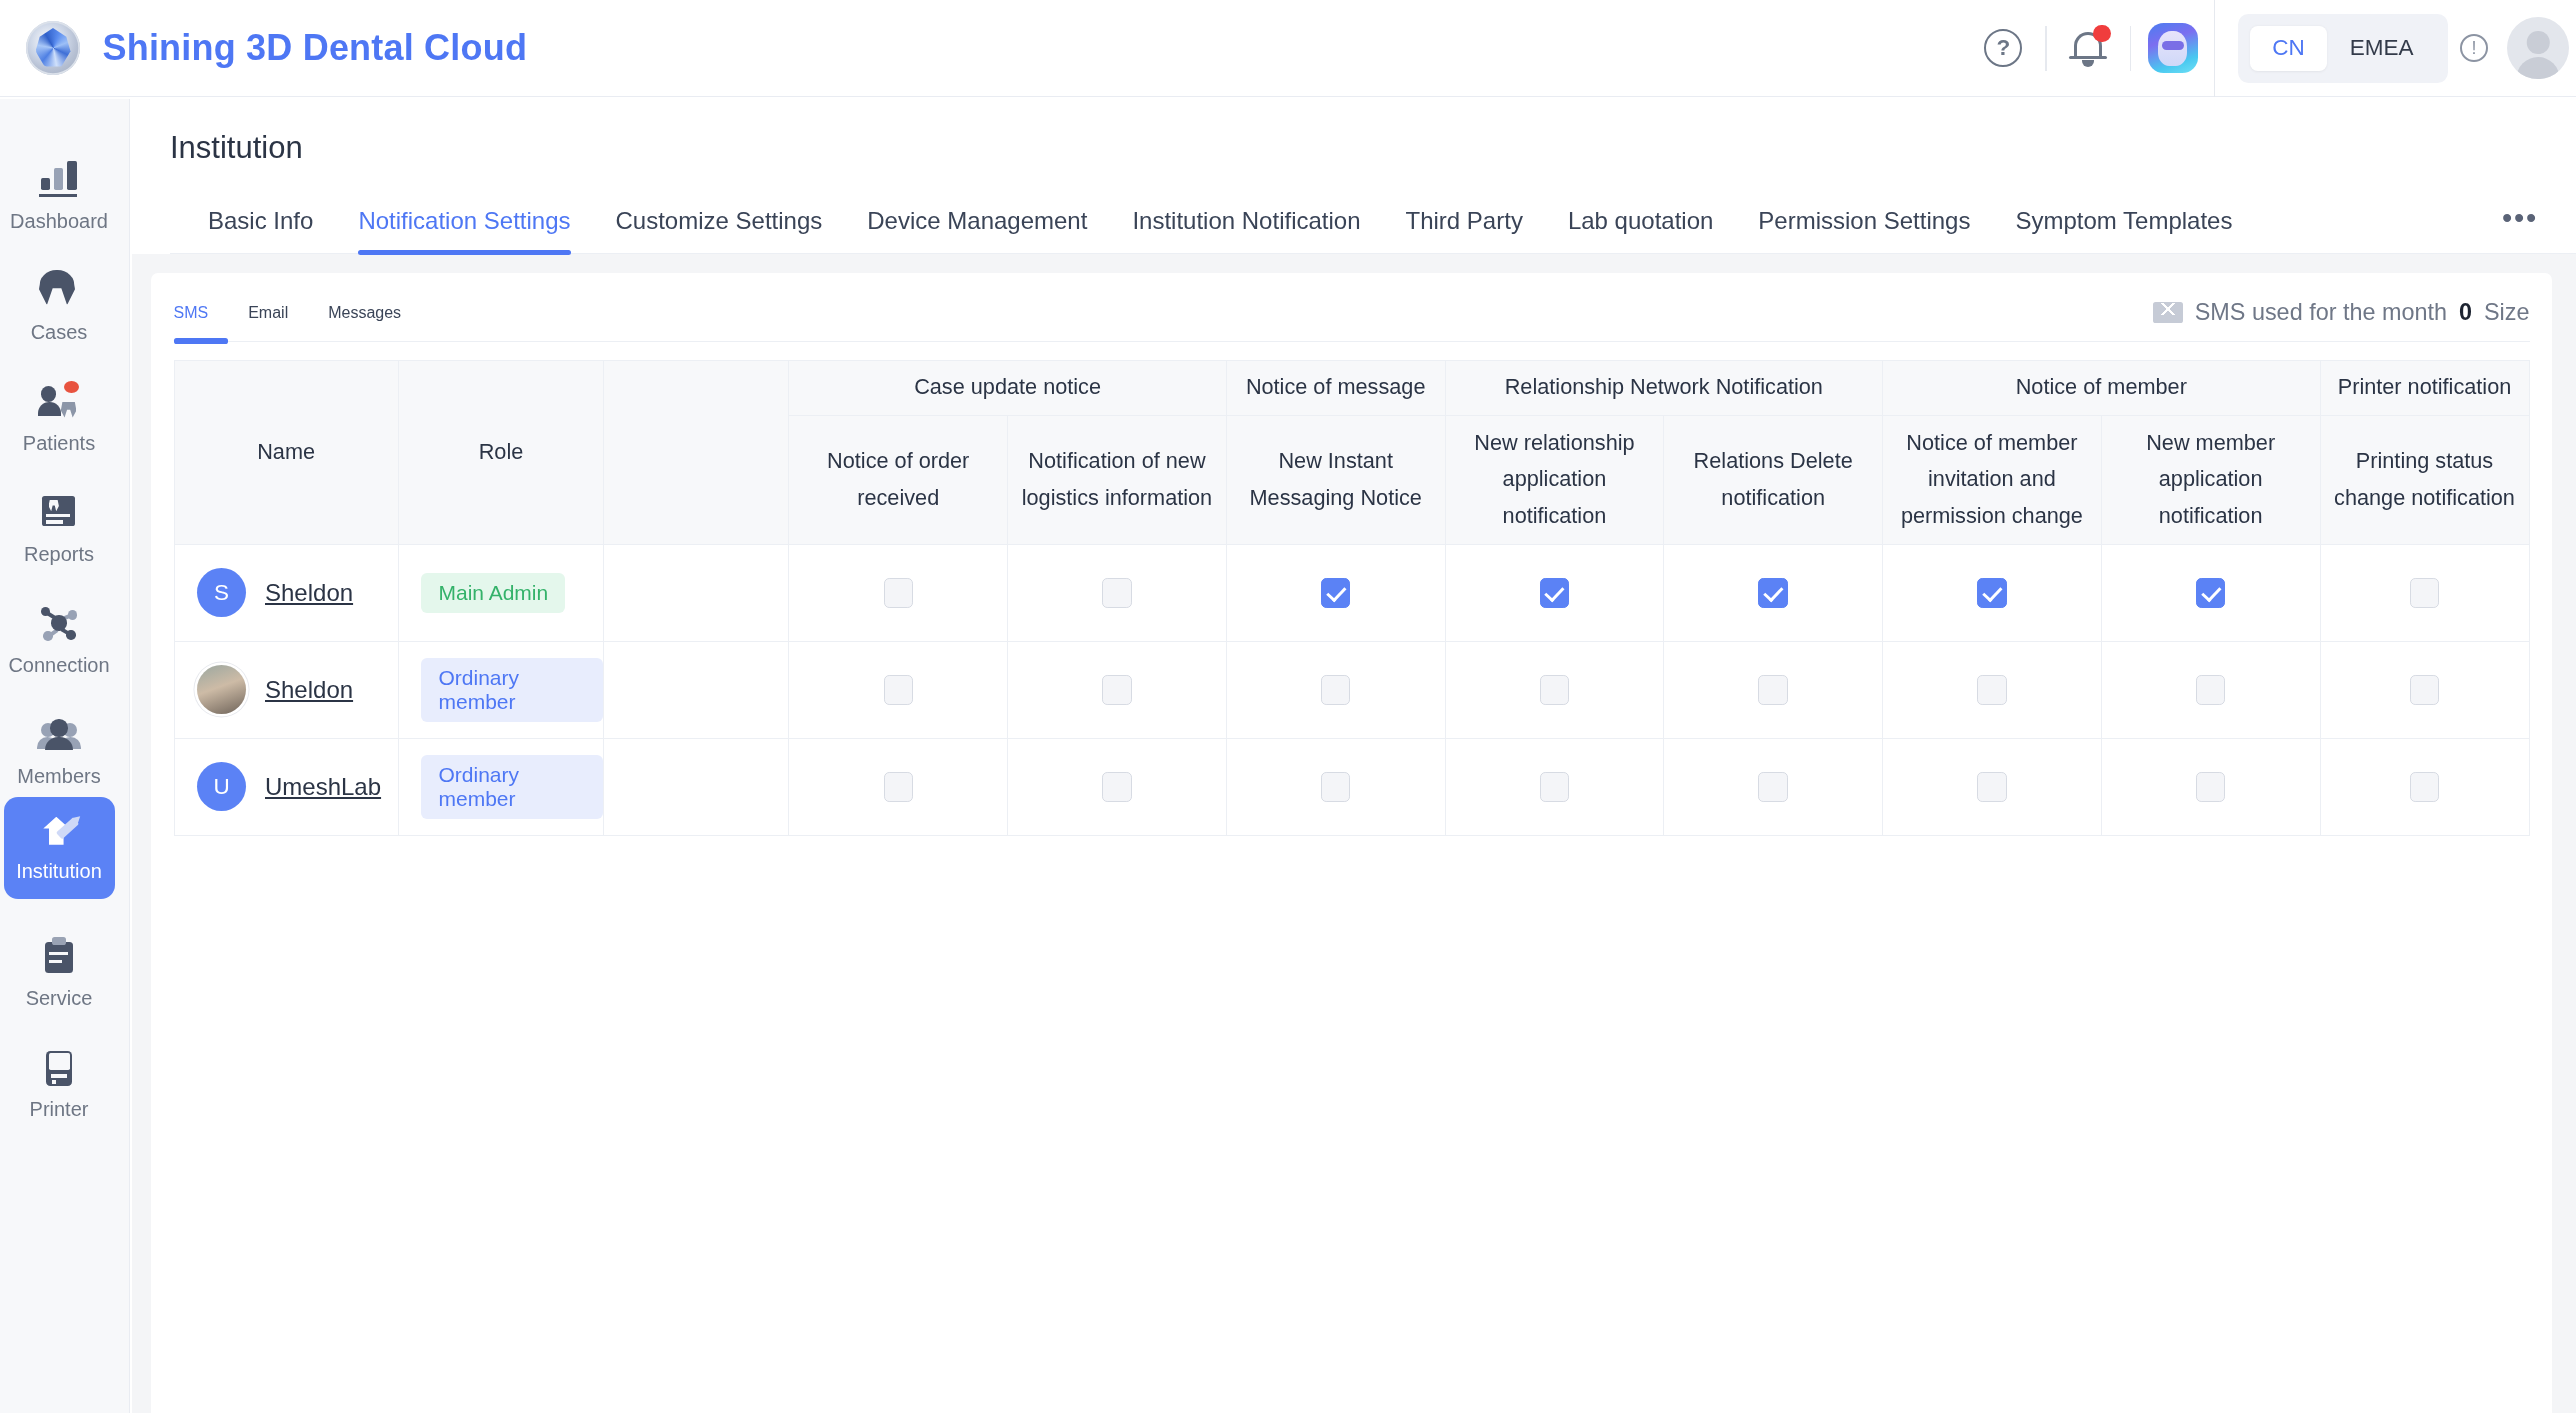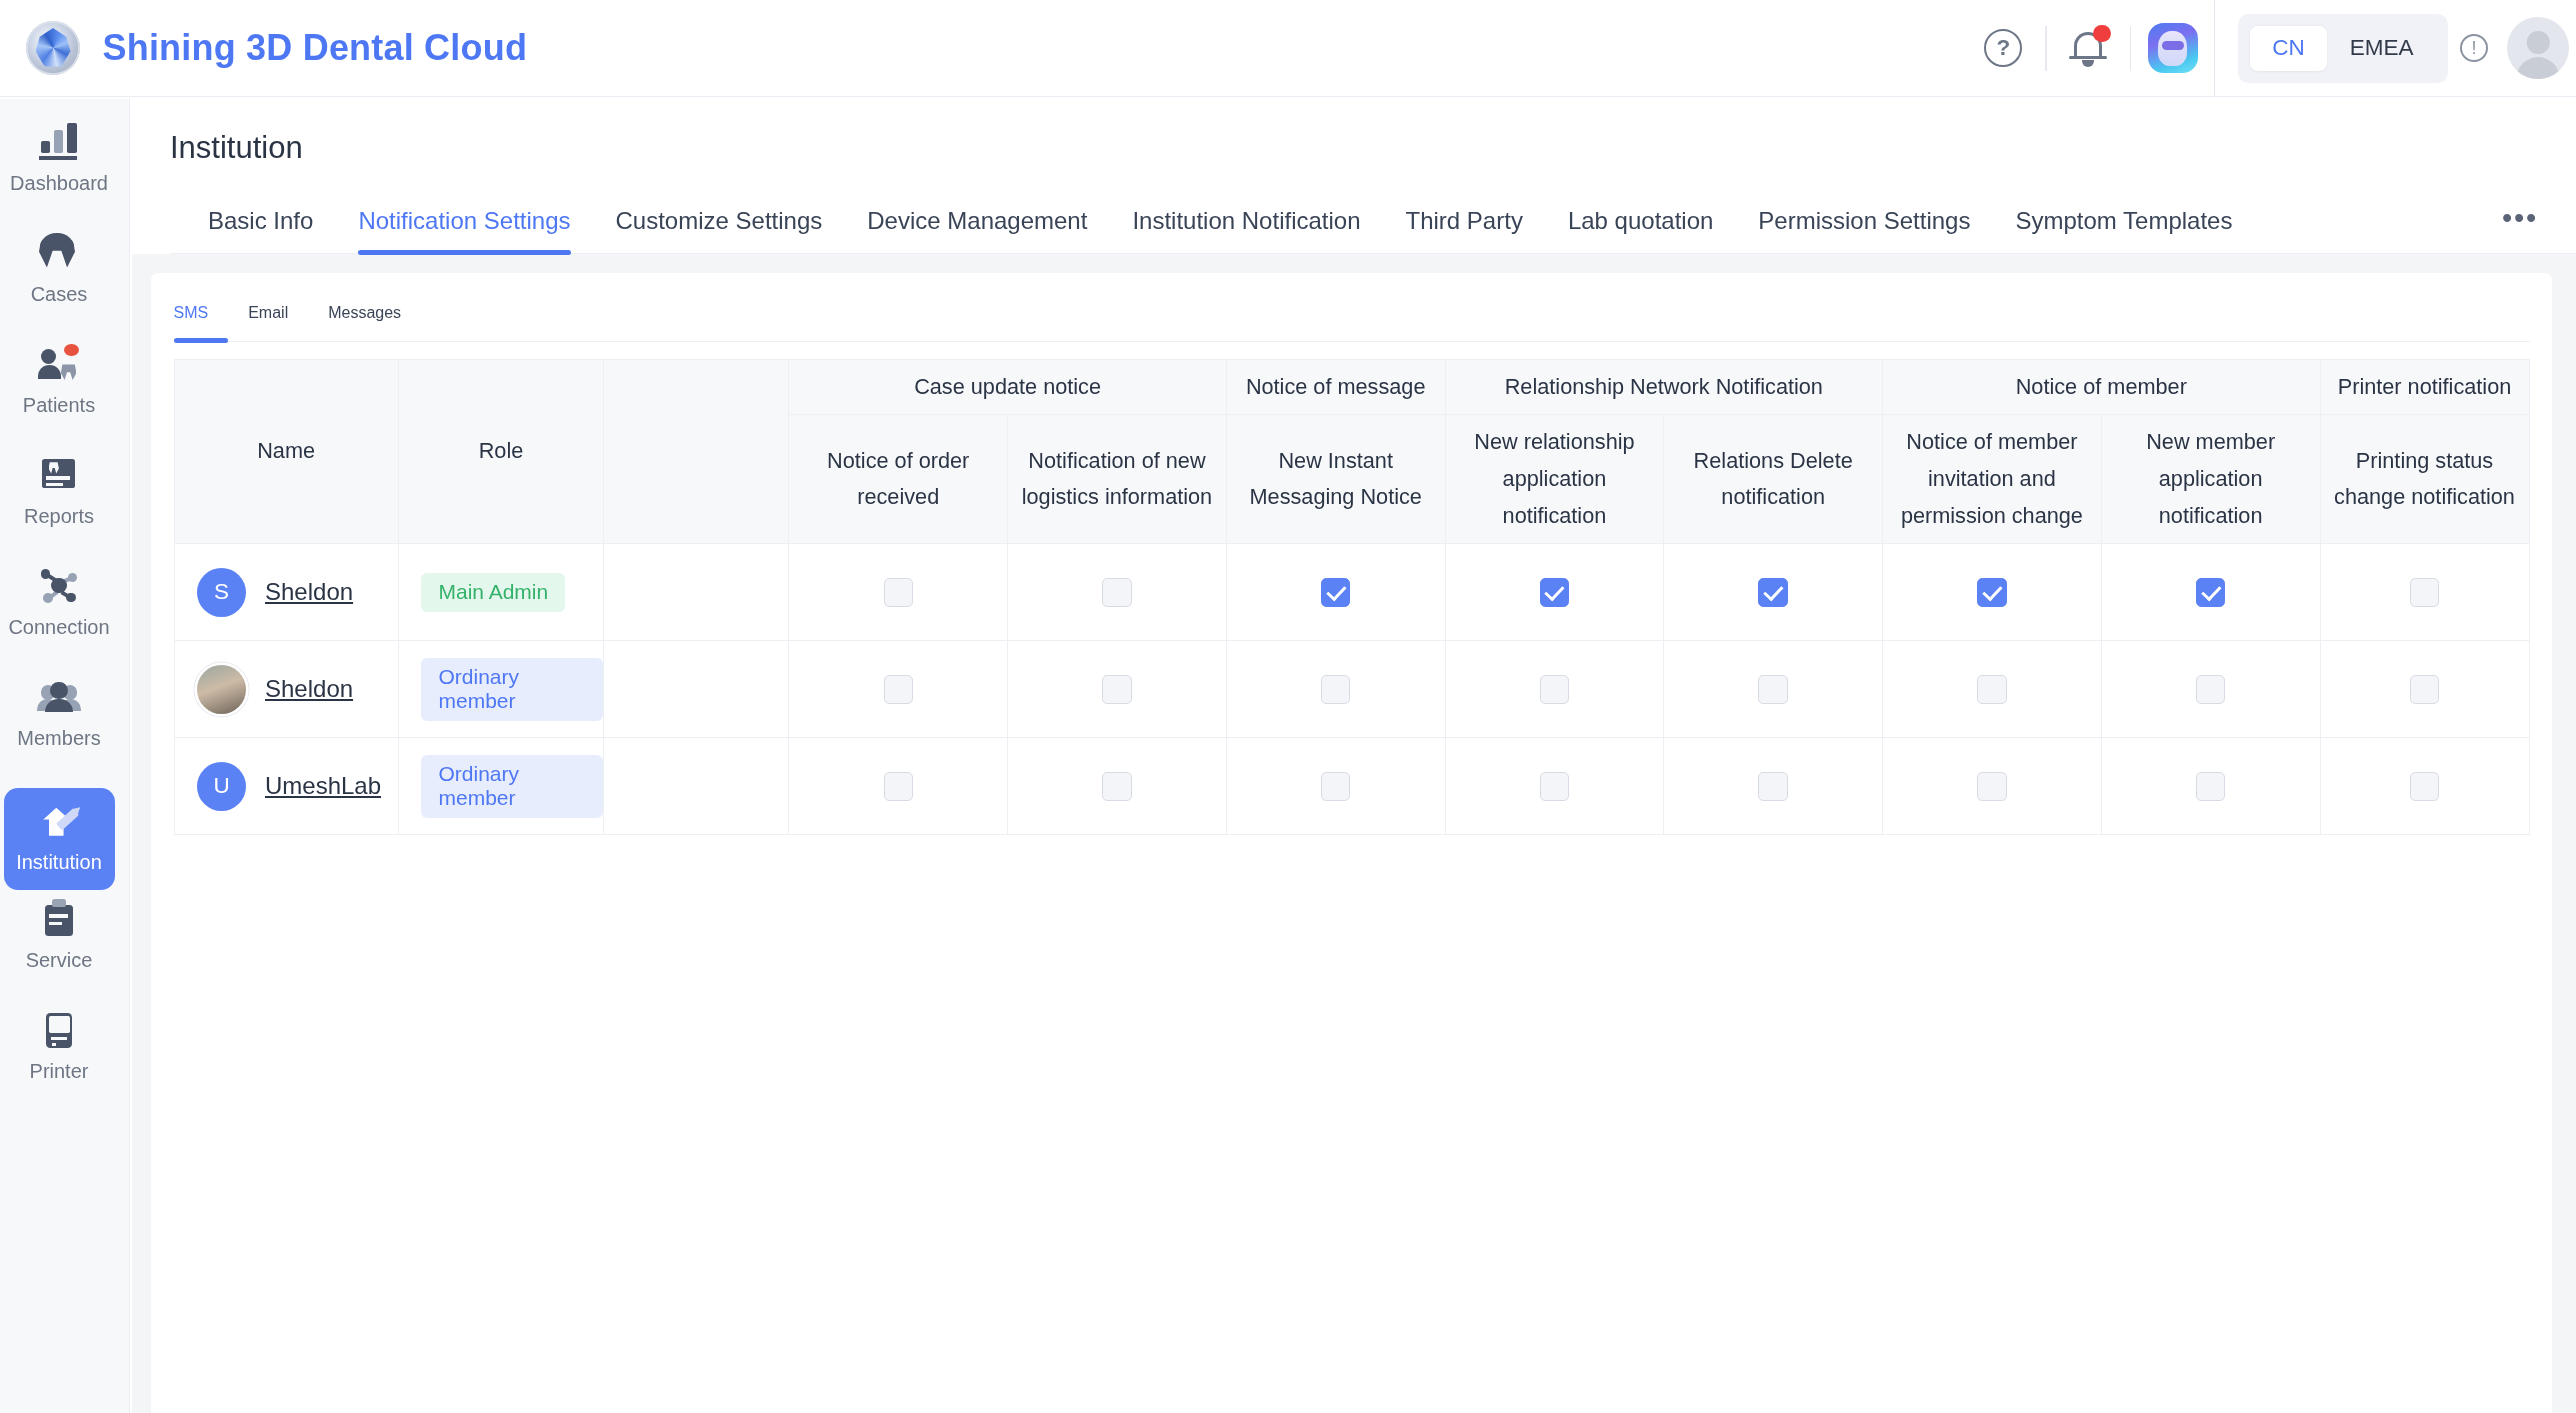--- a/index.html
+++ b/index.html
@@ -119,21 +119,21 @@
   .user-avatar:after  { content:""; position:absolute; left:50%; top:40px; transform:translateX(-50%); width:43px; height:31px; border-radius:22.5px 22.5px 0 0; background:#c9cdd6; }
 
   
   .sidebar {
     position: absolute; left: 0; top: 99px; width: 130px; height: 1315px;
     background: #f7f8fa; border-right: 1.7px solid #e9ecf2;
     padding-top: 22.5px;
   }
   .nav-item {
     width: 118px; height: 111px; display: flex; flex-direction: column;
-    align-items: center; justify-content: flex-start; gap: 10.4px; color: #6e7684;
+    align-items: center; justify-content: flex-end; gap: 10.4px; color: #6e7684;
   }
   .nav-item .nav-label { font-size: 20px; }
   .nav-item.active { }
   .nav-item.active .pill {
     background: #5b82f5; border-radius: 14px; width: 111px; height: 102px;
     display: flex; flex-direction: column; align-items: center; justify-content: center; gap: 8.7px;
   }
   .nav-item.active .nav-label { color: #ffffff; }
   .nav-ico { width: 40px; height: 40px; position: relative; }
 
@@ -434,20 +434,26 @@
         <div class="tab">Symptom Templates</div>
         <div class="tab-more">•••</div>
       </div>
     </div>
 
     <div class="card">
       <div class="subtabs-row">
         <div class="subtab active">SMS</div>
         <div class="subtab">Email</div>
         <div class="subtab">Messages</div>
+        <div class="sms-counter">
+          <span class="mail-ico"></span>
+          <span>SMS used for the month</span>
+          <span class="sms-count">0</span>
+          <span>Size</span>
+        </div>
       </div>
 
       <table class="notif">
         <colgroup>
           <col style="width:206px">
             <col style="width:189px">
             <col style="width:170px">
           <col style="width:201px">
             <col style="width:201px">
             <col style="width:201px">

